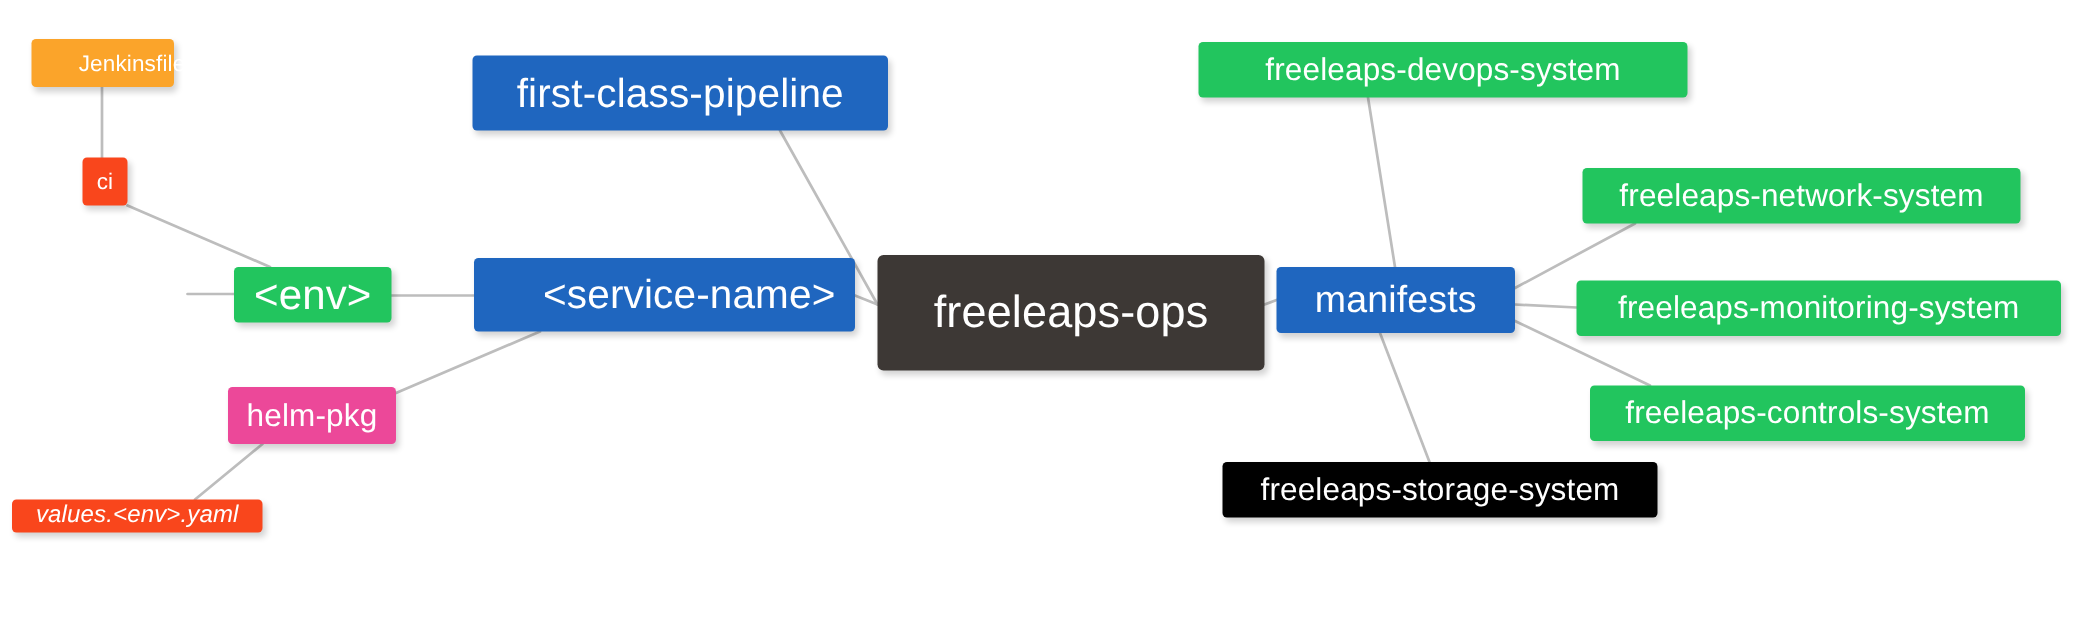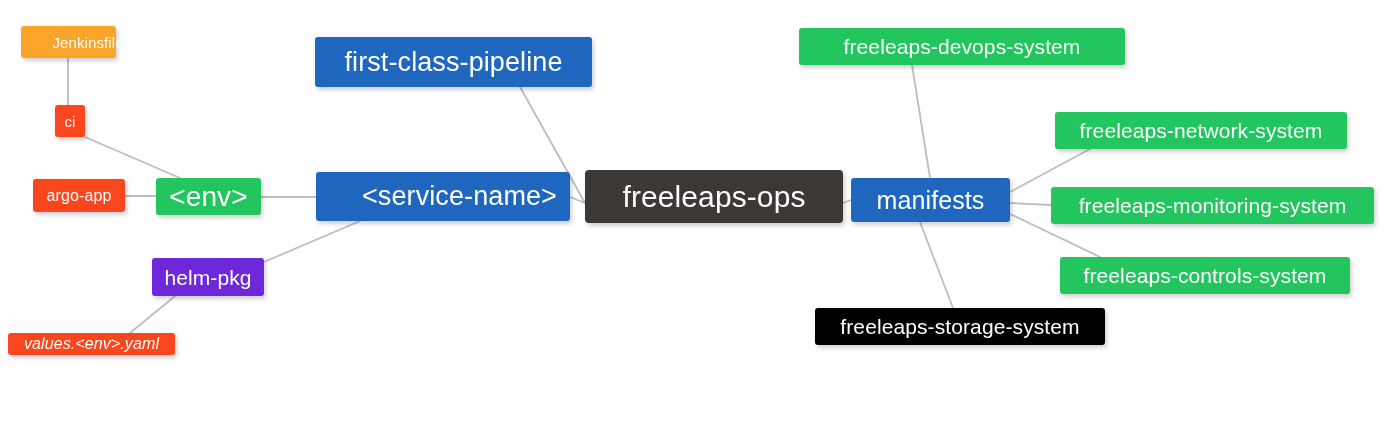--- a/index.html
+++ b/index.html
@@ -58,46 +58,43 @@
       <line x1="180" y1="178" x2="85" y2="137" stroke="#bdbdbd" stroke-width="1.8" stroke-linecap="round"></line>
       <line x1="156" y1="196" x2="125" y2="196" stroke="#bdbdbd" stroke-width="1.8" stroke-linecap="round"></line>
       <line x1="68" y1="105" x2="68" y2="58" stroke="#bdbdbd" stroke-width="1.8" stroke-linecap="round"></line>
       <line x1="175" y1="296" x2="130" y2="333" stroke="#bdbdbd" stroke-width="1.8" stroke-linecap="round"></line>
       <line x1="930" y1="178" x2="912" y2="65" stroke="#bdbdbd" stroke-width="1.8" stroke-linecap="round"></line>
       <line x1="1010" y1="192" x2="1090" y2="149" stroke="#bdbdbd" stroke-width="1.8" stroke-linecap="round"></line>
       <line x1="1010" y1="203" x2="1051" y2="205" stroke="#bdbdbd" stroke-width="1.8" stroke-linecap="round"></line>
       <line x1="1010" y1="214" x2="1100" y2="257" stroke="#bdbdbd" stroke-width="1.8" stroke-linecap="round"></line>
       <line x1="920" y1="222" x2="953" y2="308" stroke="#bdbdbd" stroke-width="1.8" stroke-linecap="round"></line>
     </svg>
-<div class="node node-root" style="left: 585px; top: 170px; width: 258px; height: 53px; background: rgb(61, 56, 53); font-size: 30px;">
+<div class="node node-root" style="left: 585px; top: 170px; width: 258px; height: 77px; background: rgb(61, 56, 53); font-size: 30px;">
       <span>freeleaps-ops</span>
     </div>
     <div class="node" style="left: 315px; top: 37px; width: 277px; height: 50px; background: rgb(31, 102, 191); font-size: 27px;">
       <span>first-class-pipeline</span>
     </div>
     <div class="node" style="left: 316px; top: 172px; width: 254px; height: 49px; background: rgb(31, 102, 191); font-size: 27px; padding-left: 33px;">
       <span>&lt;service-name&gt;</span>
     </div>
     <div class="node" style="left: 851px; top: 178px; width: 159px; height: 44px; background: rgb(31, 102, 191); font-size: 25px;">
       <span>manifests</span>
     </div>
     <div class="node" style="left: 156px; top: 178px; width: 105px; height: 37px; background: rgb(34, 197, 94); font-size: 28px;">
       <span>&lt;env&gt;</span>
     </div>
-    <div class="node" style="left: 152px; top: 258px; width: 112px; height: 38px; background: #6d28d9; font-size: 21px;">
+    <div class="node" style="left: 152px; top: 258px; width: 112px; height: 38px; background: #ec4899; font-size: 21px;">
       <span>helm-pkg</span>
     </div>
     <div class="node" style="left: 55px; top: 105px; width: 30px; height: 32px; background: rgb(249, 70, 28); font-size: 15px; text-align: right;">
       <span>ci</span>
     </div>
     <div class="node" style="left: 21px; top: 26px; width: 95px; height: 32px; background: rgb(251, 164, 42); font-size: 15px; padding-left: 39px;">
       <span>Jenkinsfile</span>
-    </div>
-    <div class="node" style="left: 33px; top: 179px; width: 92px; height: 33px; background: rgb(249, 70, 28); font-size: 16px;">
-      <span>argo-app</span>
     </div>
     <div class="node" style="left: 8px; top: 333px; width: 167px; height: 22px; background: rgb(249, 70, 28); font-size: 16px; font-style: italic;">
       <span>values.&lt;env&gt;.yaml</span>
     </div>
     <div class="node" style="left: 799px; top: 28px; width: 326px; height: 37px; background: rgb(34, 197, 94); font-size: 21px;">
       <span>freeleaps-devops-system</span>
     </div>
     <div class="node" style="left: 1055px; top: 112px; width: 292px; height: 37px; background: rgb(34, 197, 94); font-size: 21px;">
       <span>freeleaps-network-system</span>
     </div>

